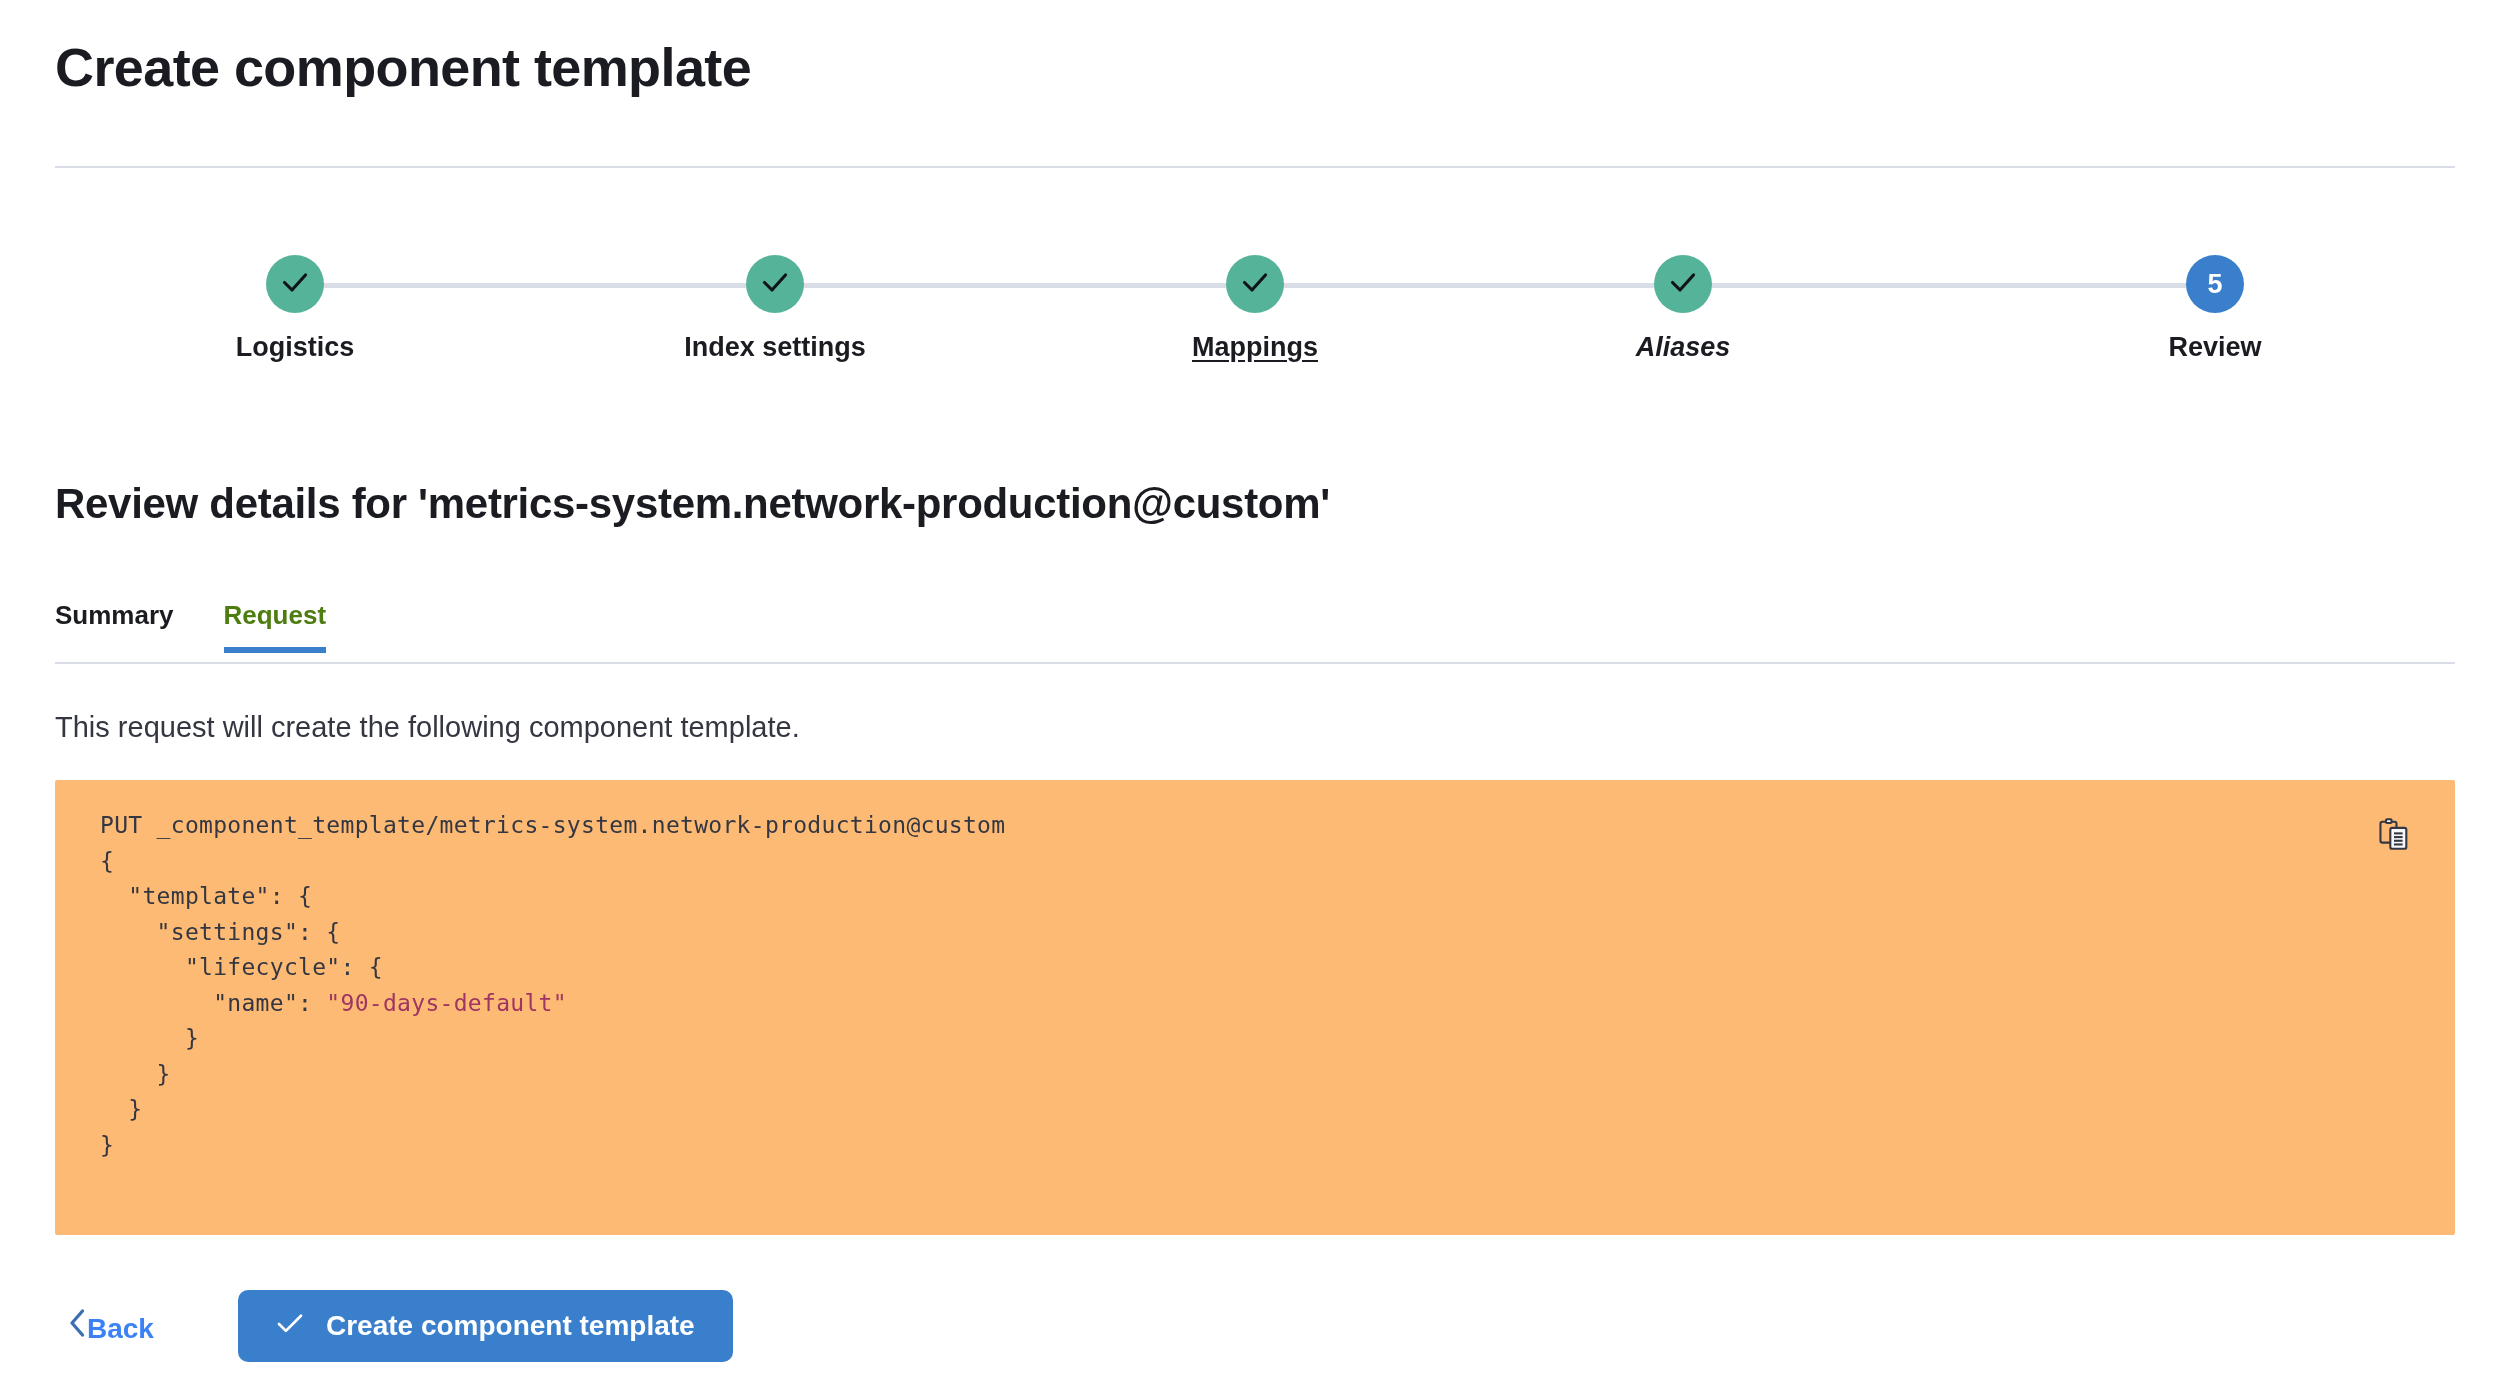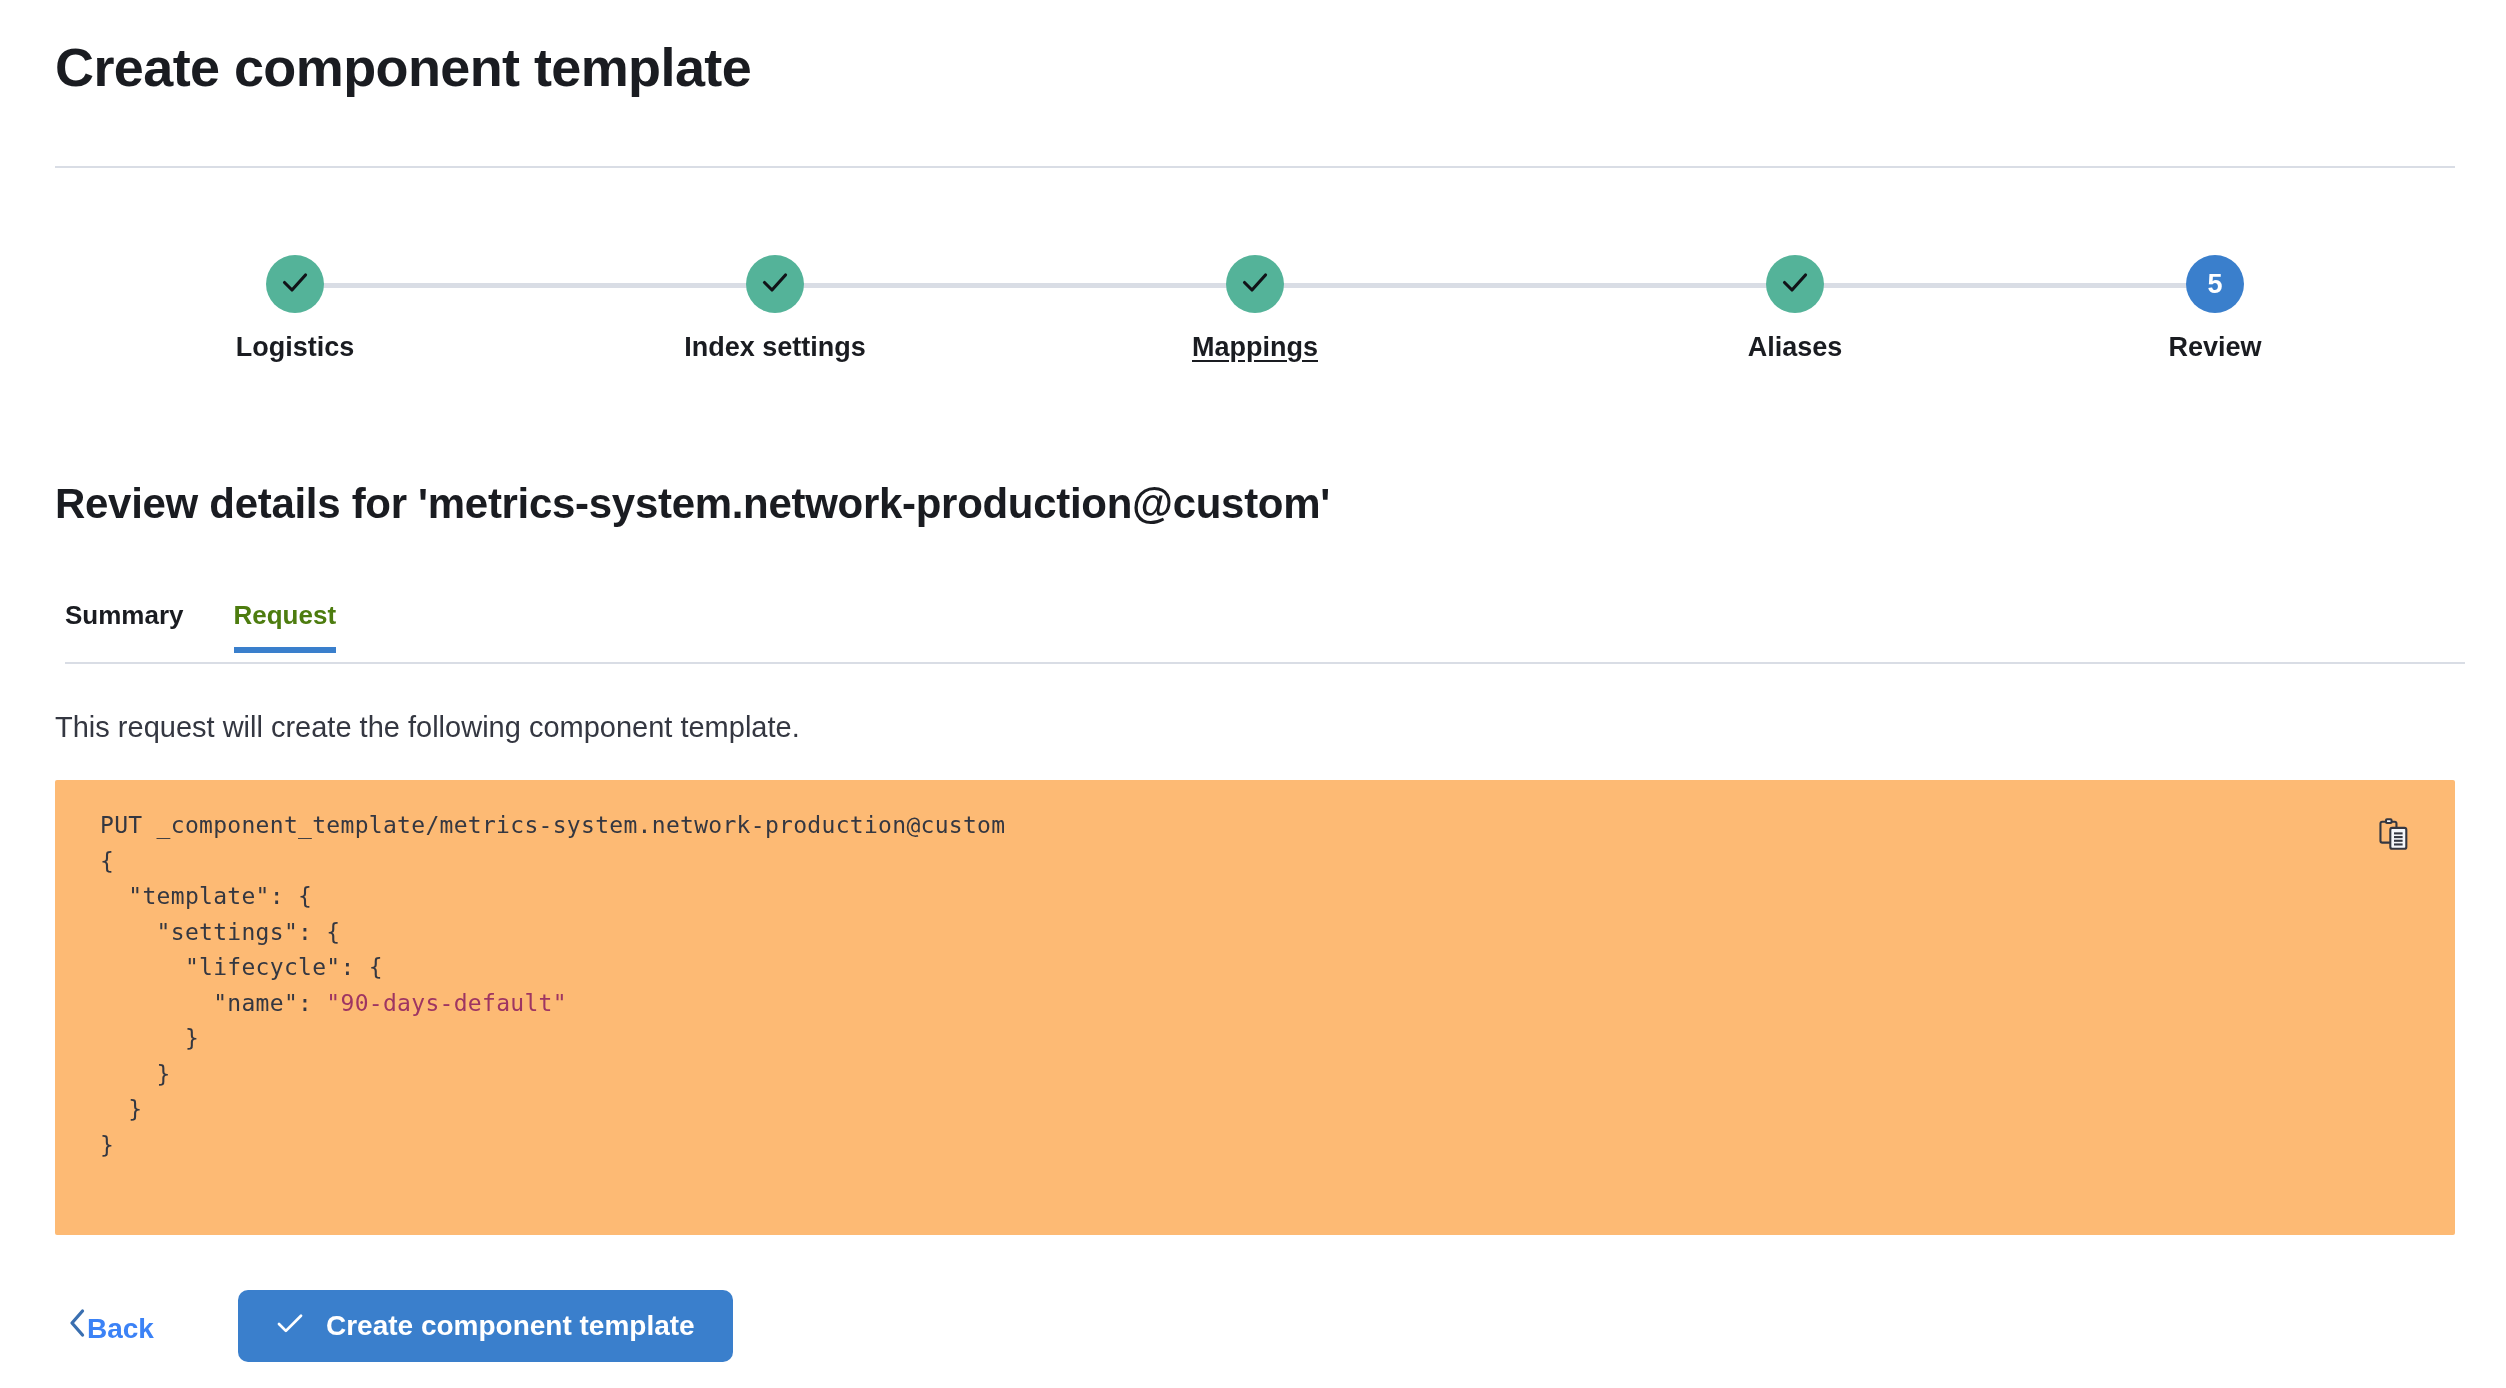--- a/index.html
+++ b/index.html
@@ -118,21 +118,21 @@
     font-weight: 700;
     letter-spacing: -0.3px;
     color: #1a1c21;
     line-height: 1.15;
     white-space: nowrap;
   }
 
   
   .tabs {
     position: absolute;
-    left: 65px;
+    left: 55px;
     top: 600px;
     width: 2400px;
     height: 66px;
   }
 
   .tab-strip {
     position: absolute;
     left: 0;
     top: 0;
     display: flex;
@@ -299,21 +299,21 @@
         <div class="step" style="left: 720px;">
           <div class="step-circle complete">
             <span>
               <svg width="30" height="24" viewBox="0 0 20 16" fill="none" stroke="#111318" stroke-width="2.1" stroke-linecap="round" stroke-linejoin="round">
                 <polyline points="3,7 8,12 17,2"></polyline>
               </svg>
             </span>
           </div>
           <div class="step-label">Index settings</div>
         </div>
-        <div class="step" style="left: 1740px;">
+        <div class="step" style="left: 1628px; font-style: italic;">
           <div class="step-circle complete">
             <span>
               <svg width="30" height="24" viewBox="0 0 20 16" fill="none" stroke="#111318" stroke-width="2.1" stroke-linecap="round" stroke-linejoin="round">
                 <polyline points="3,7 8,12 17,2"></polyline>
               </svg>
             </span>
           </div>
           <div class="step-label">Aliases</div>
         </div>
         <div class="step" style="left: 2160px;">

